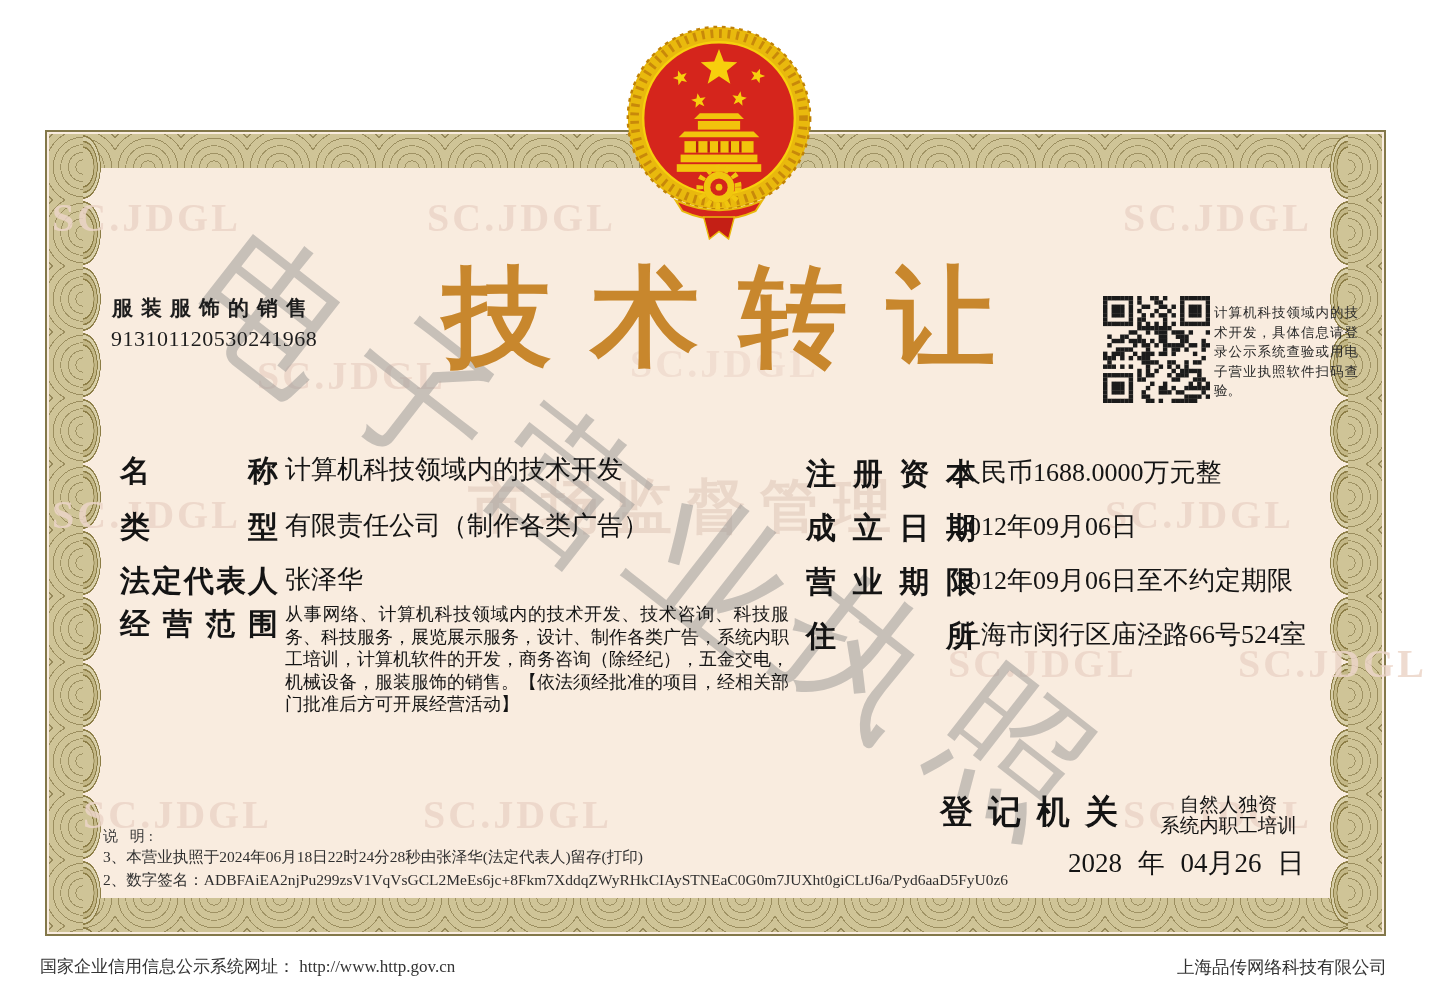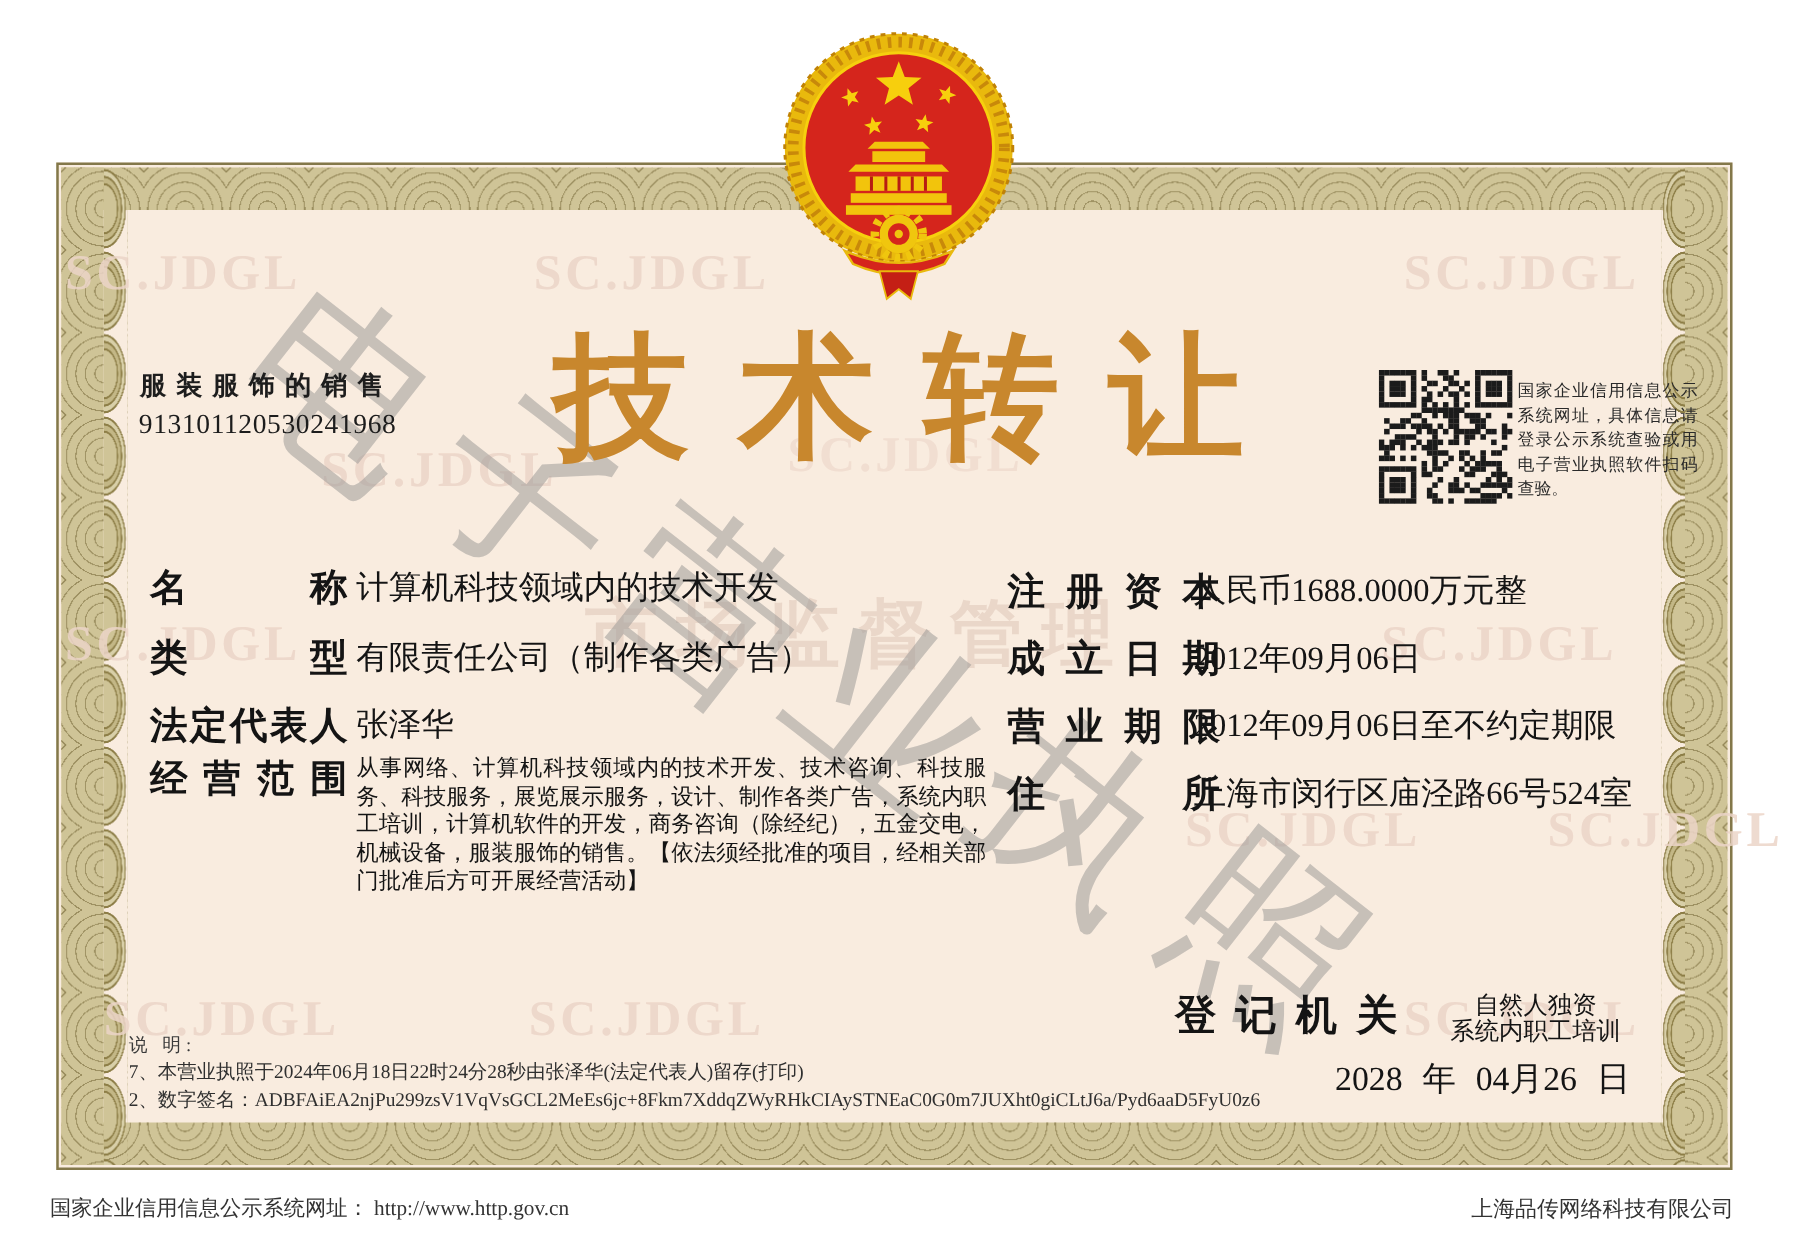--- a/index.html
+++ b/index.html
@@ -506,21 +506,21 @@
       <rect x="42.80" y="102.72" width="4.43" height="4.43"></rect>
       <rect x="47.08" y="102.72" width="4.43" height="4.43"></rect>
       <rect x="55.64" y="102.72" width="4.43" height="4.43"></rect>
       <rect x="68.48" y="102.72" width="4.43" height="4.43"></rect>
       <rect x="72.76" y="102.72" width="4.43" height="4.43"></rect>
       <rect x="77.04" y="102.72" width="4.43" height="4.43"></rect>
       <rect x="81.32" y="102.72" width="4.43" height="4.43"></rect>
       <rect x="85.60" y="102.72" width="4.43" height="4.43"></rect>
       <rect x="89.88" y="102.72" width="4.43" height="4.43"></rect>
     </svg></div>
-<div class="qr-note">国家企业信用信息公示系统网址，具体信息请登录公示系统查验或用电子营业执照软件扫码查验。</div>
+<div class="qr-note">计算机科技领域内的技术开发，具体信息请登录公示系统查验或用电子营业执照软件扫码查验。</div>
 
 <div class="lbl lbl-l y1l">
     <span>名</span>
     <span>称</span>
   </div>
 <div class="val val-l y1l">计算机科技领域内的技术开发</div>
 <div class="lbl lbl-l y2l">
     <span>类</span>
     <span>型</span>
   </div>
@@ -574,17 +574,17 @@
     <span>机</span>
     <span>关</span>
   </div>
 <div class="authority">
   <div>自然人独资</div>
   <div>系统内职工培训</div>
 </div>
 <div class="date">2028 年 04月26 日</div>
 
 <div class="notes-heading">说 明:</div>
-<div class="note1">7、本营业执照于2024年06月18日22时24分28秒由张泽华(法定代表人)留存(打印)</div>
+<div class="note1">3、本营业执照于2024年06月18日22时24分28秒由张泽华(法定代表人)留存(打印)</div>
 <div class="note2">2、数字签名：ADBFAiEA2njPu299zsV1VqVsGCL2MeEs6jc+8Fkm7XddqZWyRHkCIAySTNEaC0G0m7JUXht0giCLtJ6a/Pyd6aaD5FyU0z6</div>
 
 <div class="footer-left">国家企业信用信息公示系统网址： http://www.http.gov.cn</div>
 <div class="footer-right">上海品传网络科技有限公司</div>
 
 </body></html>

